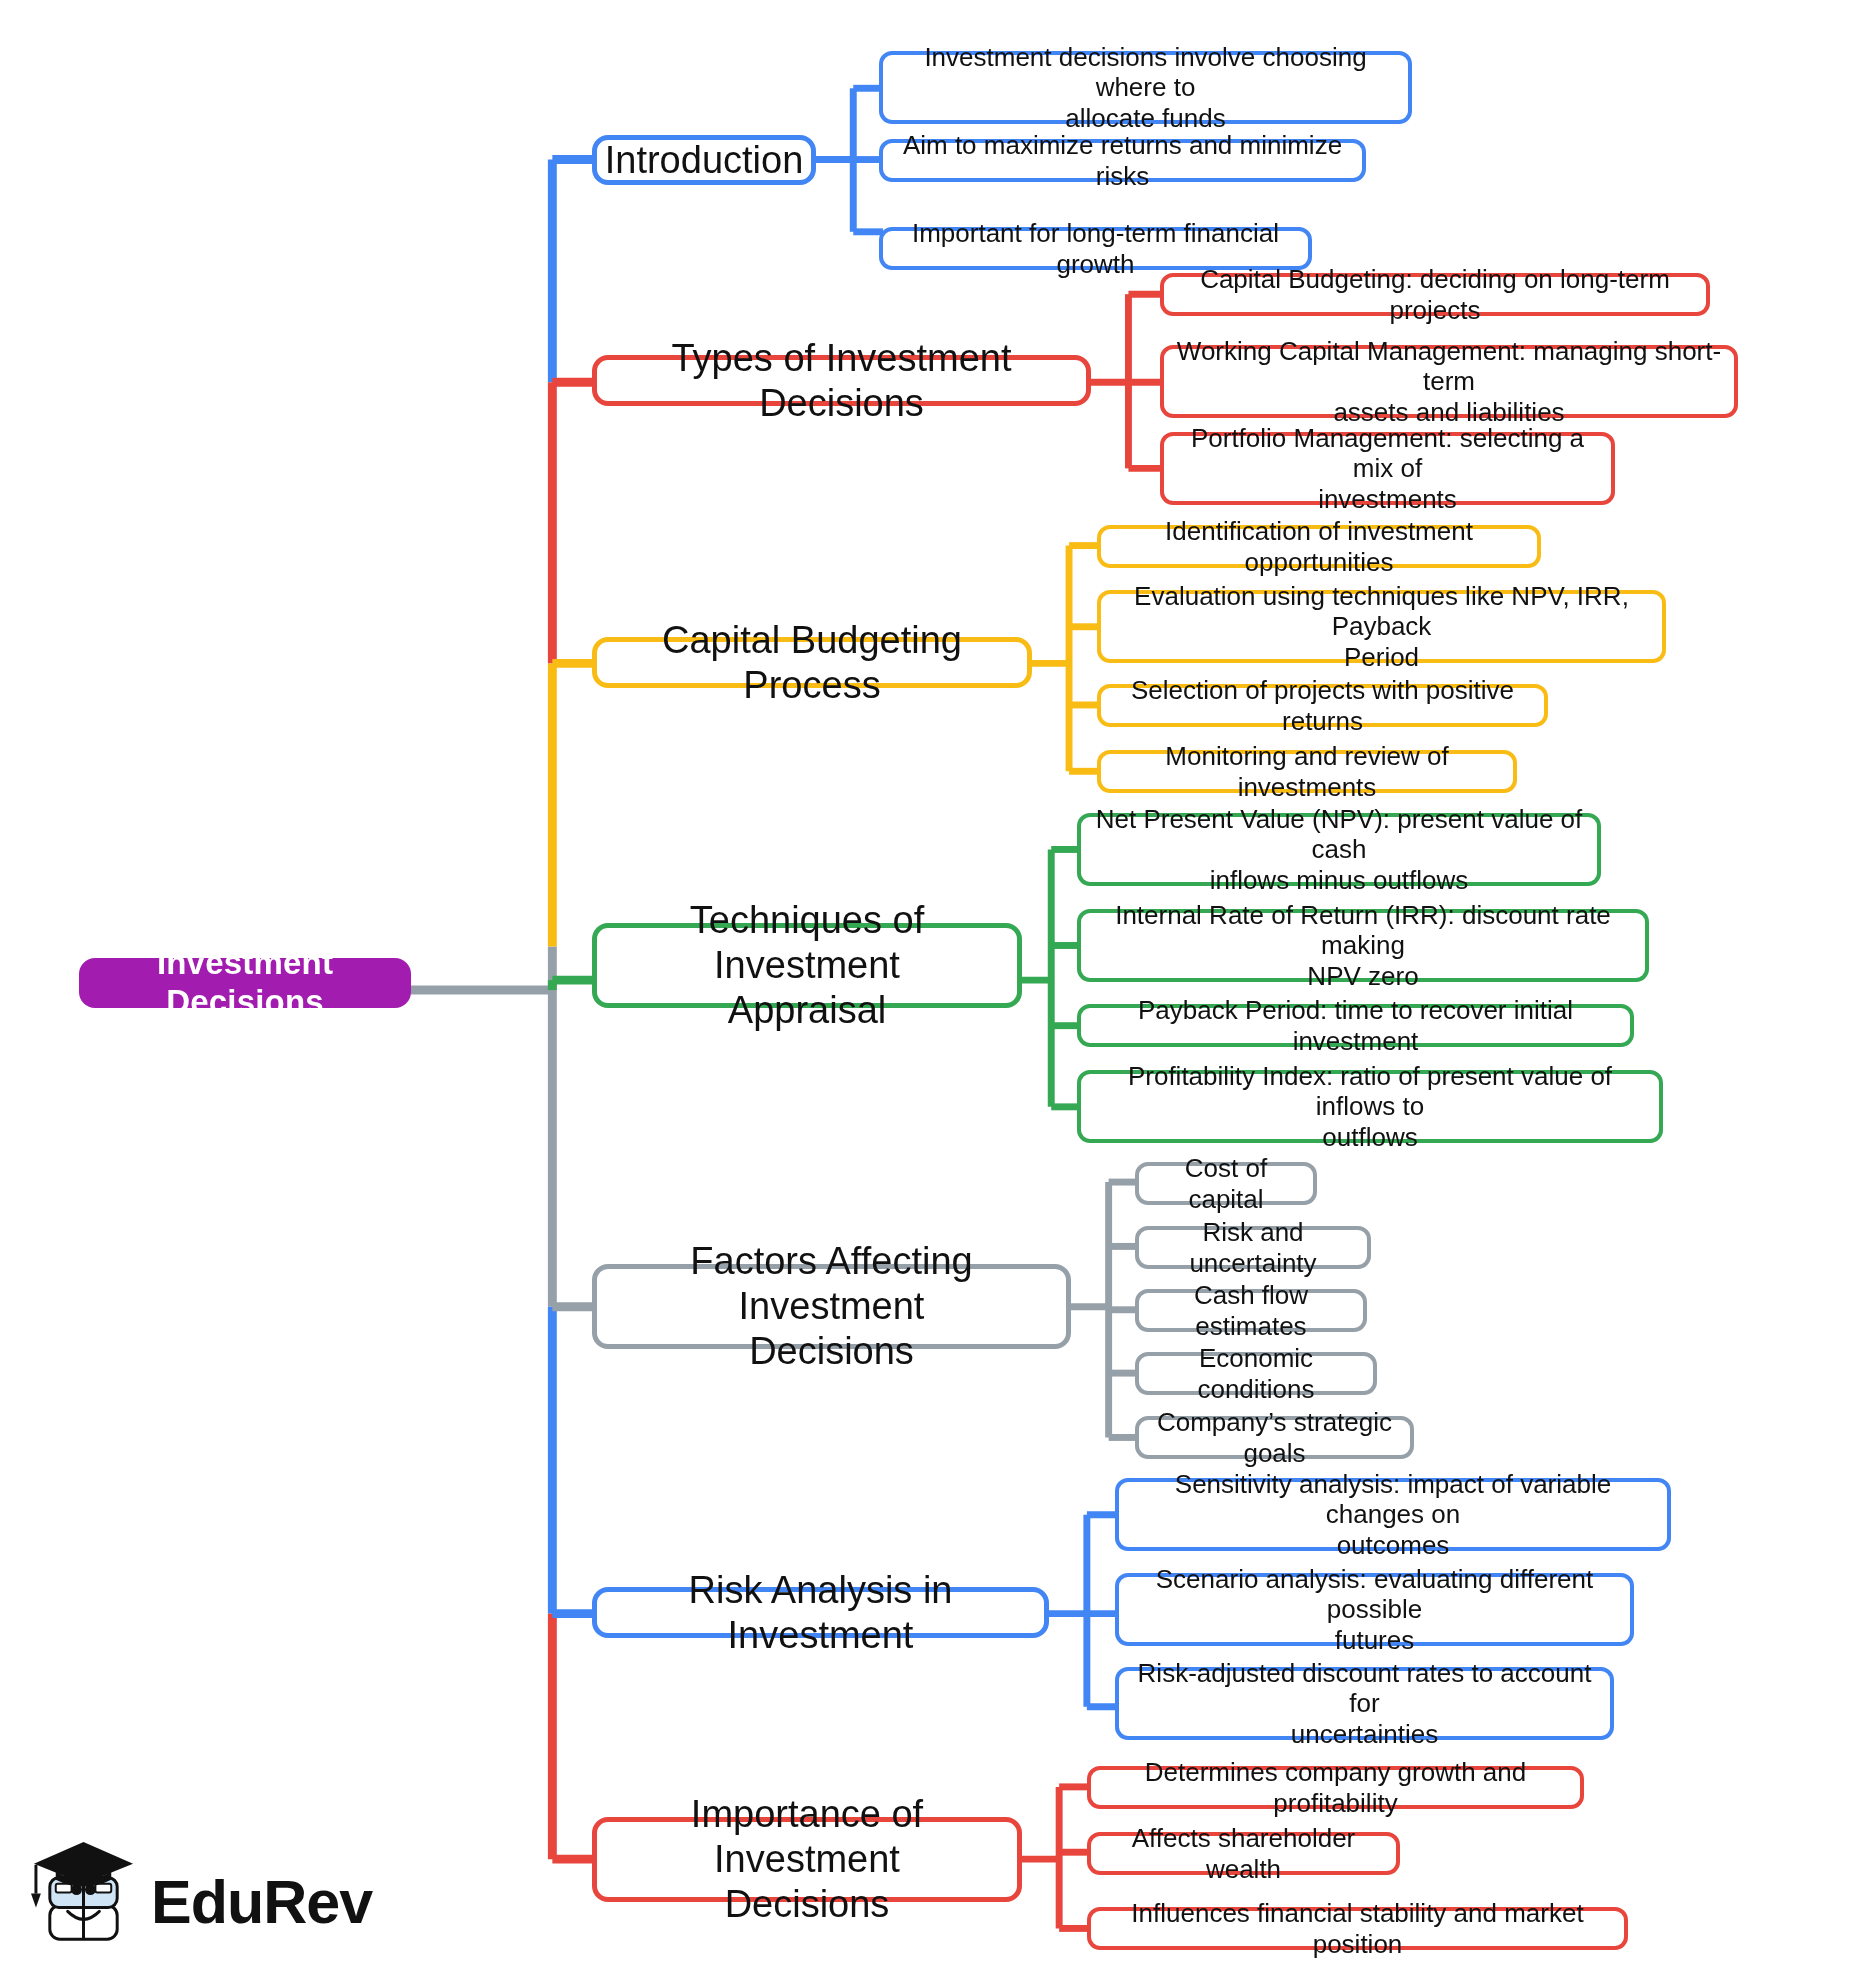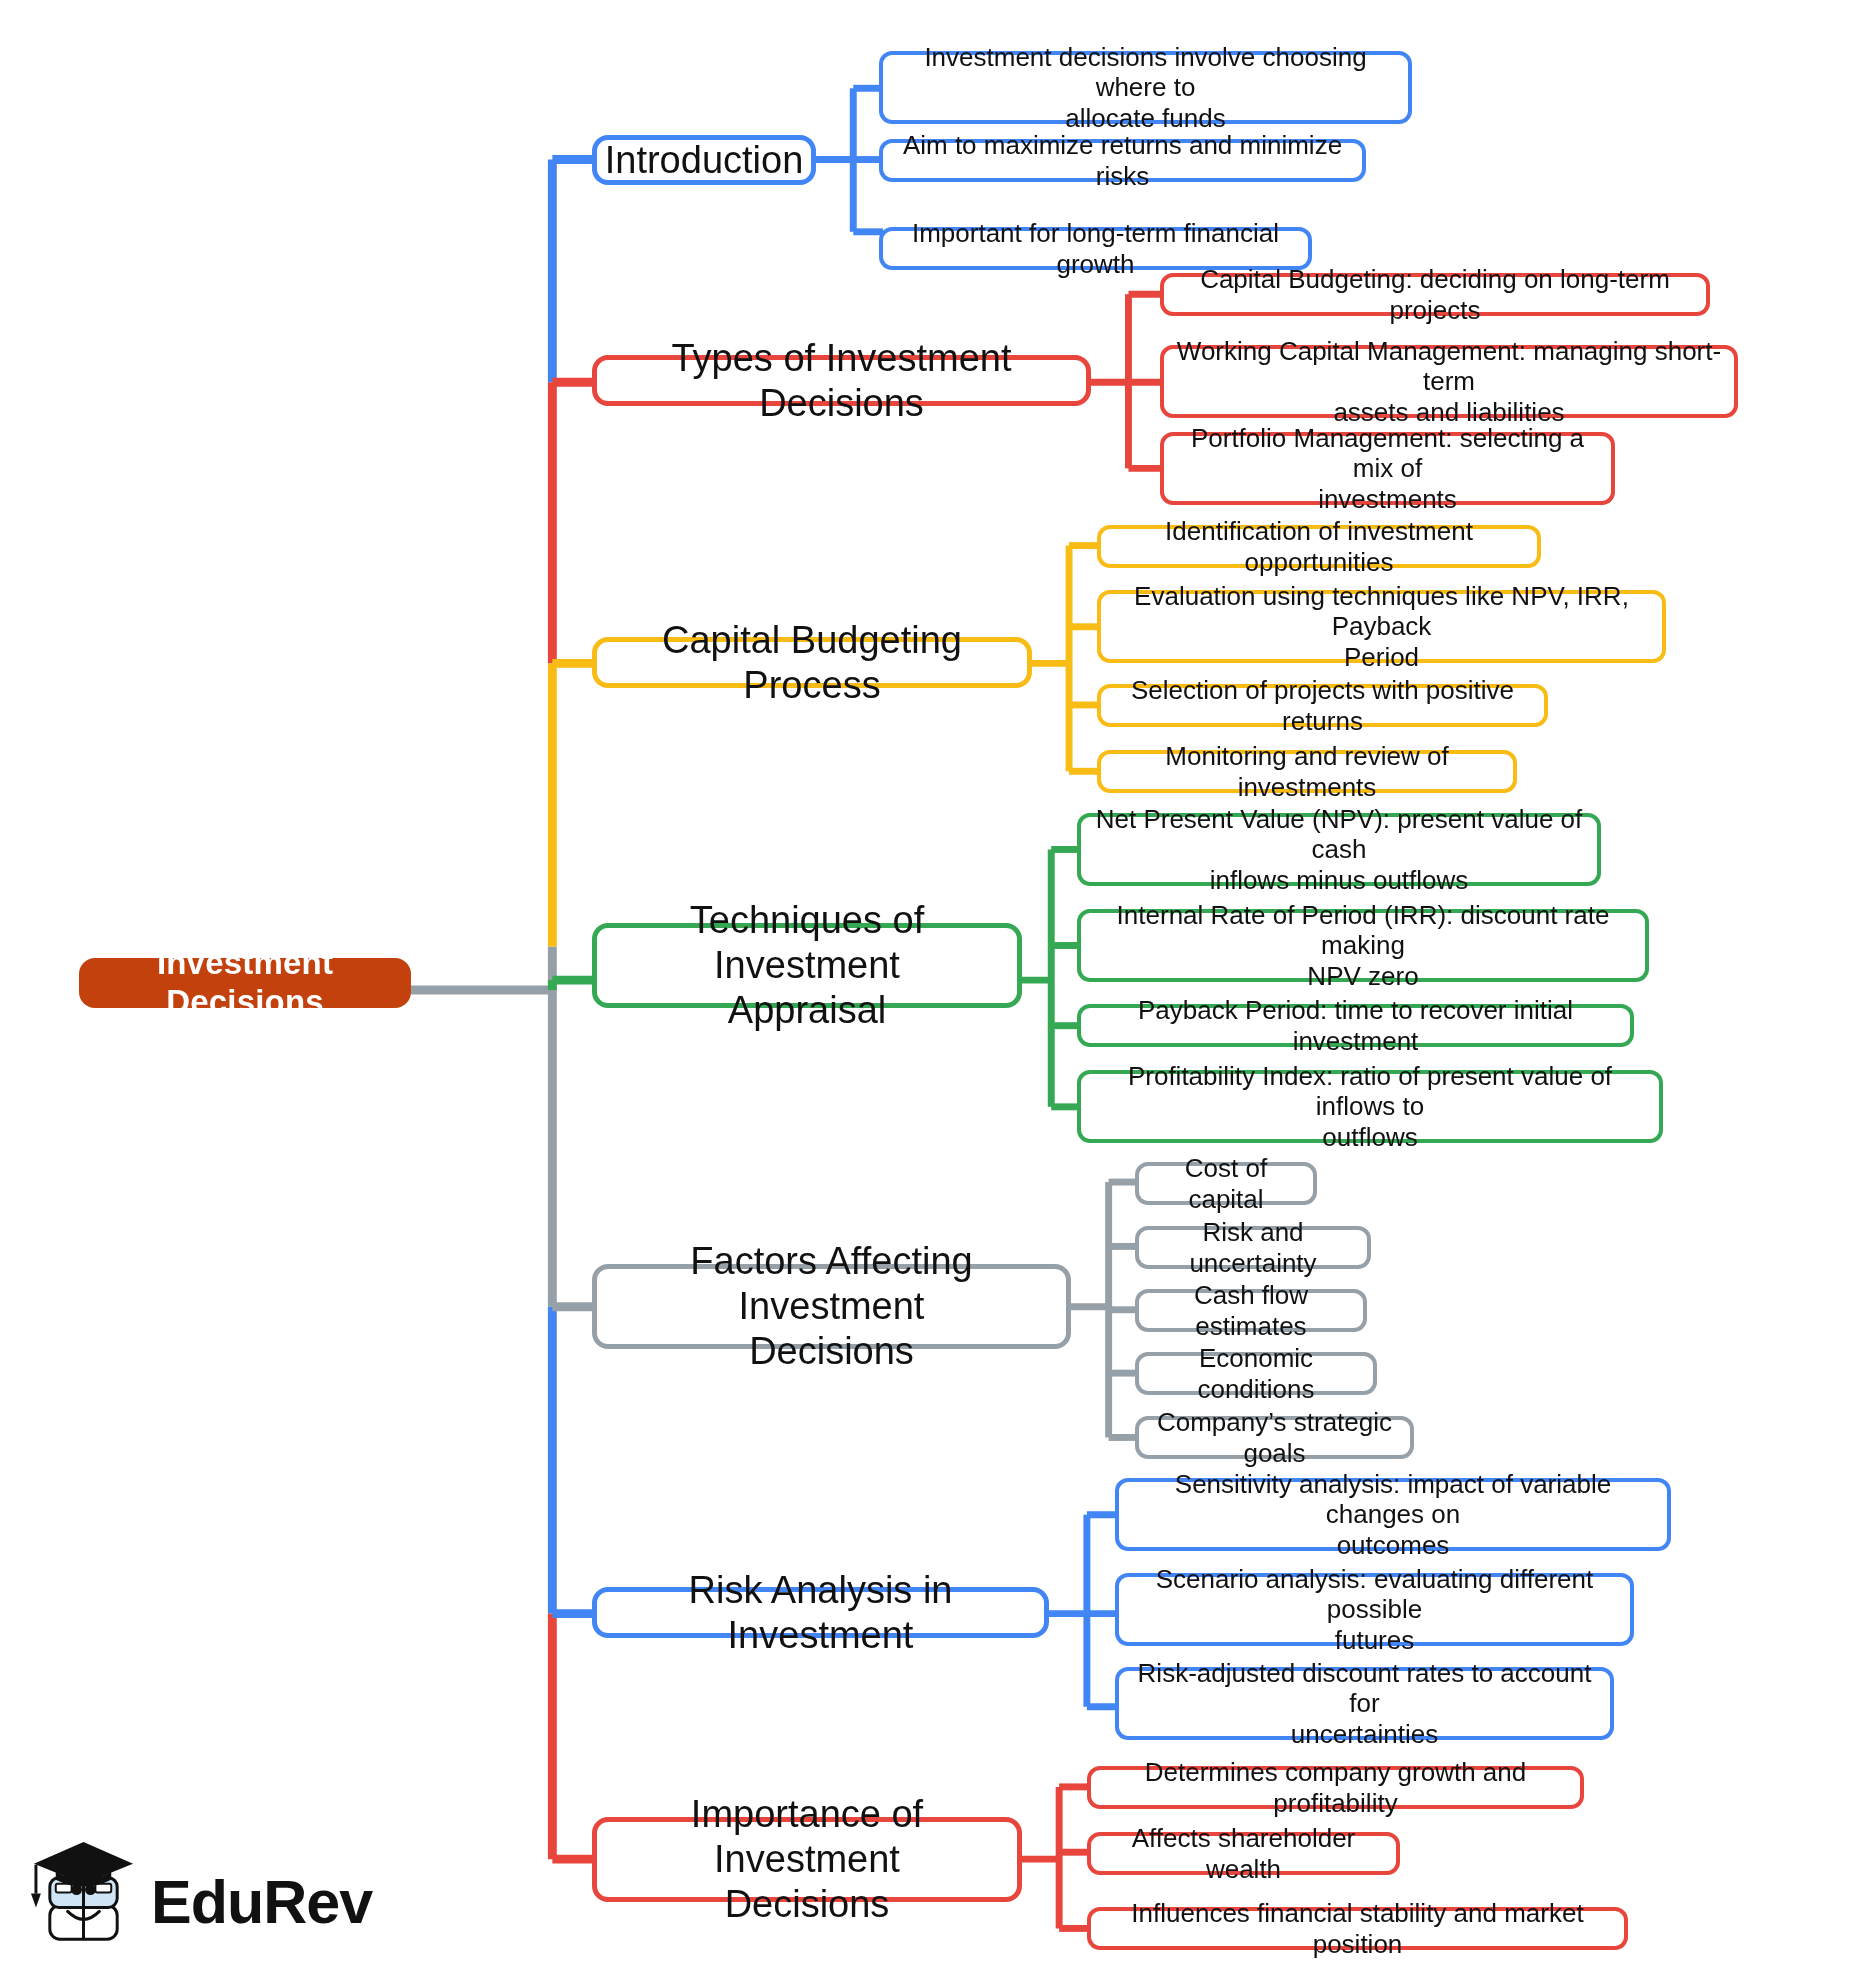--- a/index.html
+++ b/index.html
@@ -31,21 +31,21 @@
     box-sizing: border-box;
     display: flex;
     align-items: center;
     justify-content: center;
     text-align: center;
     background: #ffffff;
     color: #111111;
     line-height: 1.18;
   }
   .node.root {
-    background: #c2410c;
+    background: #a21caf;
     color: #ffffff;
     font-weight: bold;
     border: none;
     border-radius: 16px;
     font-size: 33px;
     letter-spacing: 0.2px;
   }
   .node.branch {
     border-width: 5px;
     border-style: solid;
@@ -233,21 +233,21 @@
 
   <div class="node branch" style="left:592px; top:923px; width:430px; height:85px; border-color:#34a853;">
     <span class="txt">Techniques of Investment
 Appraisal</span>
   </div>
   <div class="node leaf" style="left:1077px; top:813px; width:524px; height:73px; border-color:#34a853;">
     <span class="txt">Net Present Value (NPV): present value of cash
 inflows minus outflows</span>
   </div>
   <div class="node leaf" style="left:1077px; top:909px; width:572px; height:73px; border-color:#34a853;">
-    <span class="txt">Internal Rate of Period (IRR): discount rate making
+    <span class="txt">Internal Rate of Return (IRR): discount rate making
 NPV zero</span>
   </div>
   <div class="node leaf" style="left:1077px; top:1004px; width:557px; height:43px; border-color:#34a853;">
     <span class="txt">Payback Period: time to recover initial investment</span>
   </div>
   <div class="node leaf" style="left:1077px; top:1070px; width:586px; height:73px; border-color:#34a853;">
     <span class="txt">Profitability Index: ratio of present value of inflows to
 outflows</span>
   </div>
 

